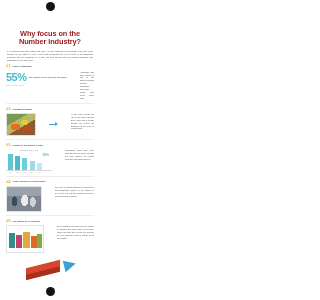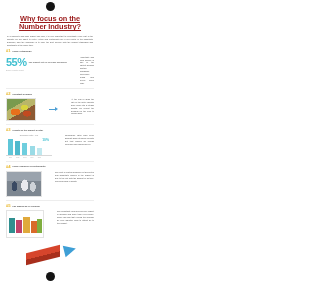--- a/index.html
+++ b/index.html
@@ -16,22 +16,21 @@
     width:9px;height:9px;border-radius:50%;
     background:#141414;margin:2px auto 0 auto;
   }
   .title{
     text-align:center;
     color:#9b1b1b;
     font-weight:bold;
     font-size:7.4px;
     line-height:8.4px;
     letter-spacing:-.1px;
-    margin:4px 6px 0 6px;
-    text-decoration:underline;
+    margin:19px 6px 0 6px;
   }
   .intro{
     margin:3px 7px 0 7px;
     font-size:2.1px;
     line-height:2.9px;
     color:#4a4a4a;
     text-align:justify;
   }
 
   

